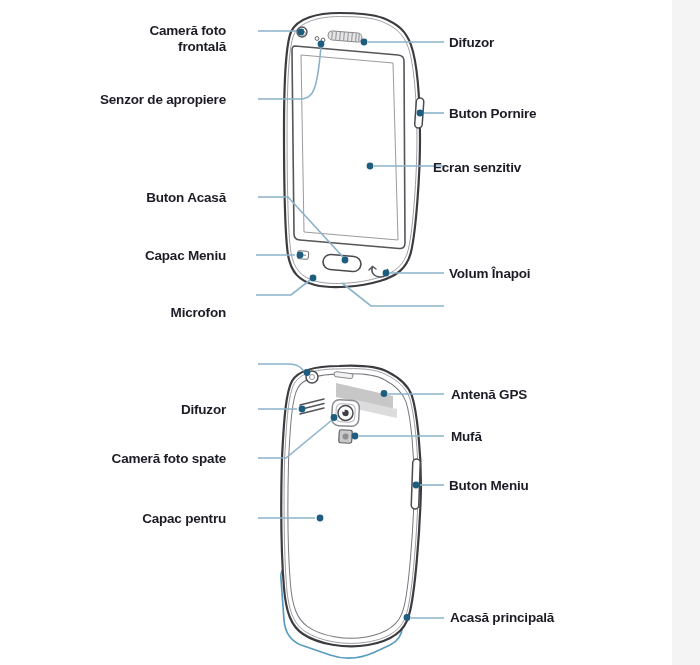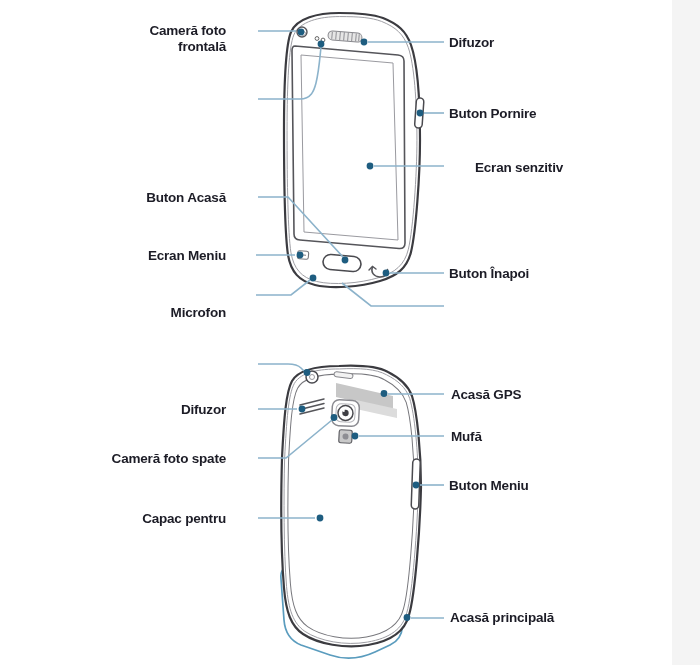--- a/index.html
+++ b/index.html
@@ -271,28 +271,29 @@
       <g>
         <path class="callout" d="M 411 618 H 444"></path>
           <circle class="dot" cx="407" cy="617.5" r="3.4"></circle>
       </g>
     </g>
   </svg>
 
   <div class="label r-align" style="right:446px;top:23px">Cameră foto
 frontală</div>
   <div class="label" style="left:449px;top:35px">Difuzor</div>
+  <div class="label r-align" style="right:446px;top:92px">Senzor de apropiere</div>
   <div class="label" style="left:449px;top:106px">Buton Pornire</div>
-  <div class="label" style="left:475px;top:160px">Ecran senzitiv</div>
+  <div class="label" style="left:433px;top:160px">Ecran senzitiv</div>
   <div class="label r-align" style="right:446px;top:190px">Buton Acasă</div>
-  <div class="label r-align" style="right:446px;top:248px">Ecran Meniu</div>
-  <div class="label" style="left:449px;top:266px">Buton Înapoi</div>
+  <div class="label r-align" style="right:446px;top:248px">Capac Meniu</div>
+  <div class="label" style="left:449px;top:266px">Volum Înapoi</div>
   <div class="label r-align" style="right:446px;top:305px">Microfon</div>
 
-  <div class="label" style="left:451px;top:387px">Acasă GPS</div>
+  <div class="label" style="left:451px;top:387px">Antenă GPS</div>
   <div class="label r-align" style="right:446px;top:402px">Difuzor</div>
   <div class="label" style="left:451px;top:429px">Mufă</div>
   <div class="label r-align" style="right:446px;top:451px">Cameră foto spate</div>
   <div class="label" style="left:449px;top:478px">Buton Meniu</div>
   <div class="label r-align" style="right:446px;top:511px">Capac pentru</div>
   <div class="label" style="left:450px;top:610px">Acasă principală</div>
 
 </div>
 
 </body></html>

